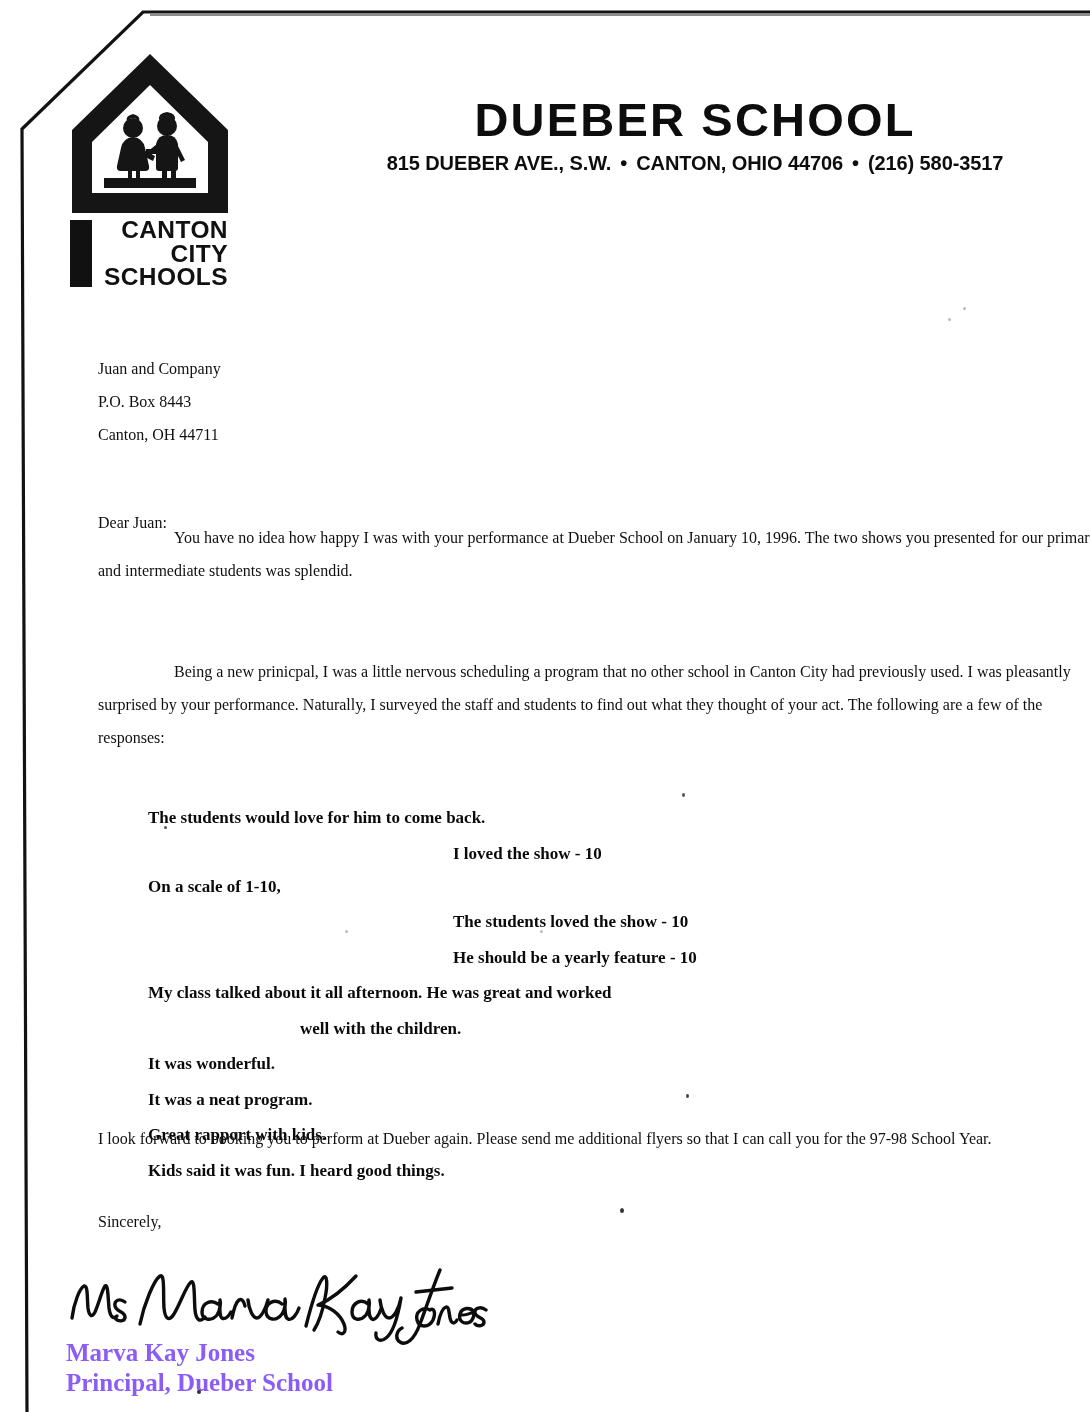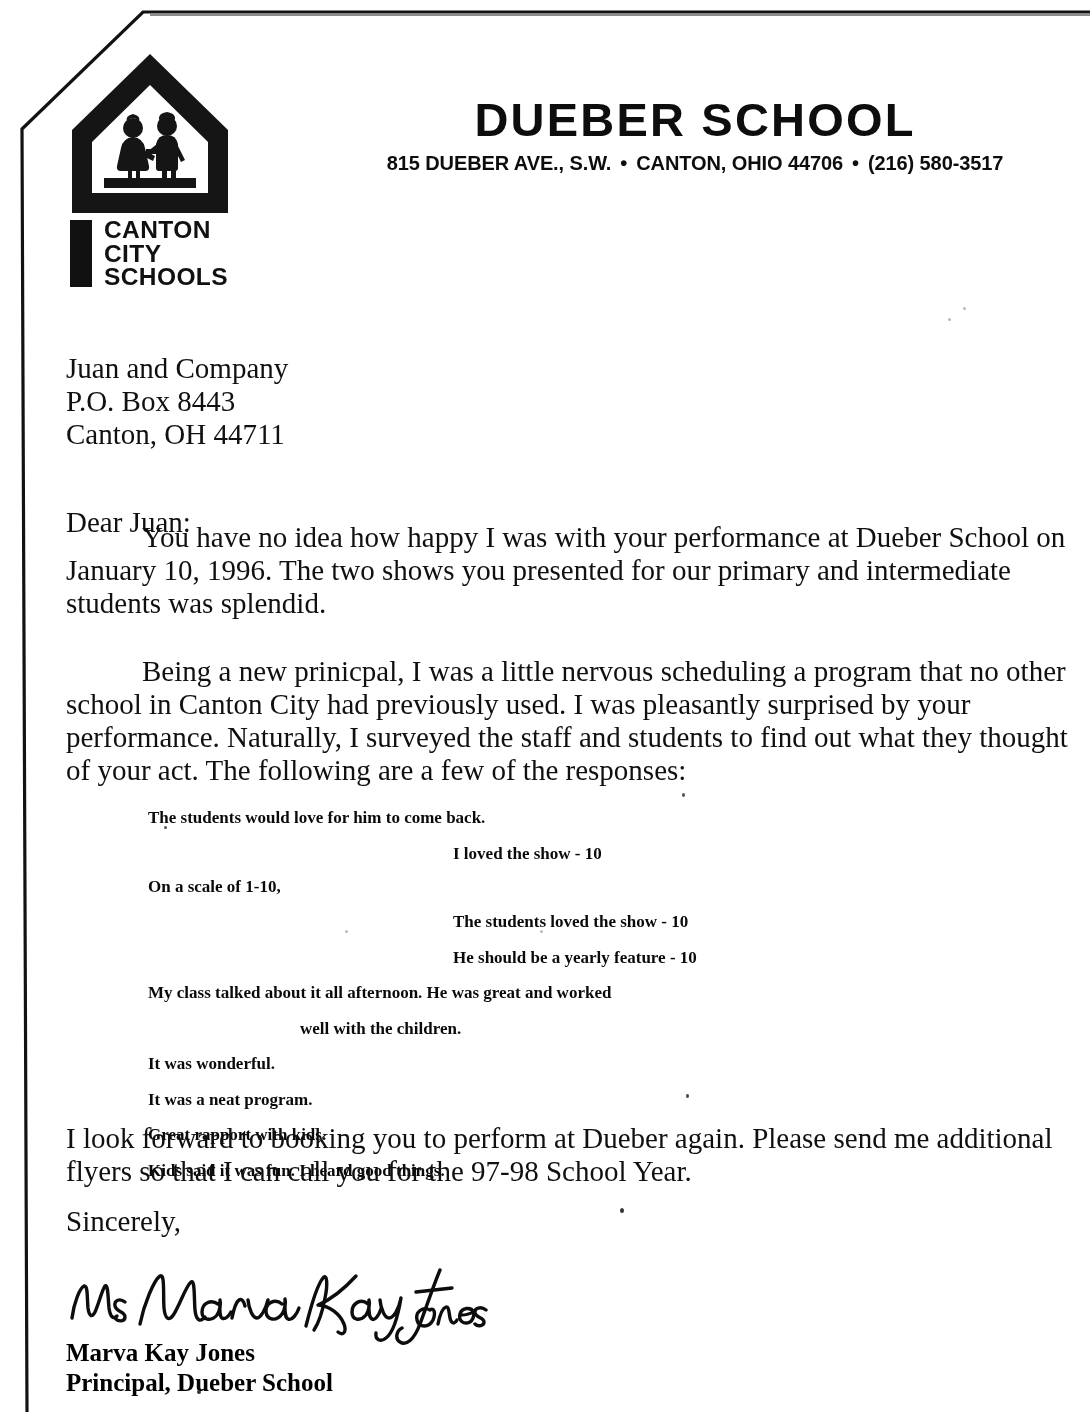--- a/index.html
+++ b/index.html
@@ -47,20 +47,21 @@
     top: 0;
     width: 160px;
     height: 163px;
   }
   #logo-wordmark {
     position: absolute;
     left: 8px;
     top: 166px;
     display: flex;
     align-items: flex-start;
+    text-align: right;
   }
   #logo-bar {
     width: 22px;
     height: 67px;
     background: #111;
     margin-right: 12px;
     margin-top: 2px;
   }
   #logo-words {
     font-family: "Liberation Sans", sans-serif;
@@ -93,23 +94,24 @@
     font-weight: 700;
     font-size: 20px;
     letter-spacing: -0.1px;
     color: #0d0d0d;
   }
   #school-address .sep { padding: 0 9px; }
 
   
   .bodytext {
     font-family: "Liberation Serif", serif;
-    font-size: 29px;
+    font-size: 16px;
     line-height: 33px;
     color: #101010;
+    margin-left: 32px;
   }
 
   #recipient {
     position: absolute;
     left: 66px;
     top: 352px;
     white-space: pre-line;
   }
   #salutation {
     position: absolute;
@@ -170,21 +172,21 @@
   }
   #signer {
     position: absolute;
     left: 66px;
     top: 1338px;
     font-family: "Liberation Serif", serif;
     font-weight: 700;
     font-size: 25px;
     line-height: 30px;
     white-space: pre-line;
-    color: #000000;
+    color: #8b5cf6;
   }
 
   
   .speckle {
     position: absolute;
     background: #b9b9b9;
     border-radius: 50%;
     pointer-events: none;
   }
 </style>

